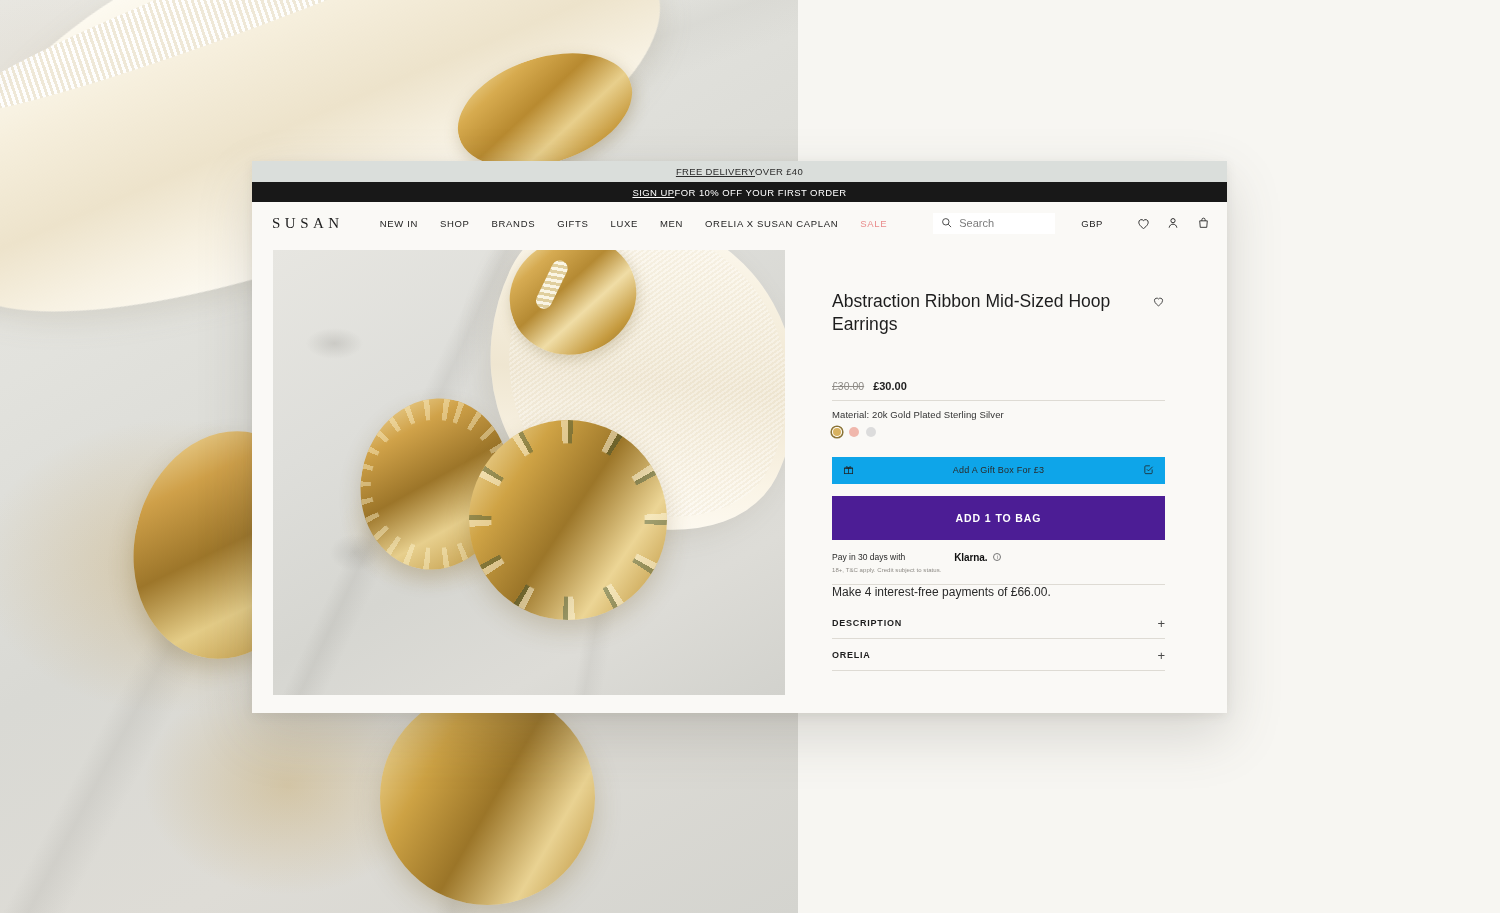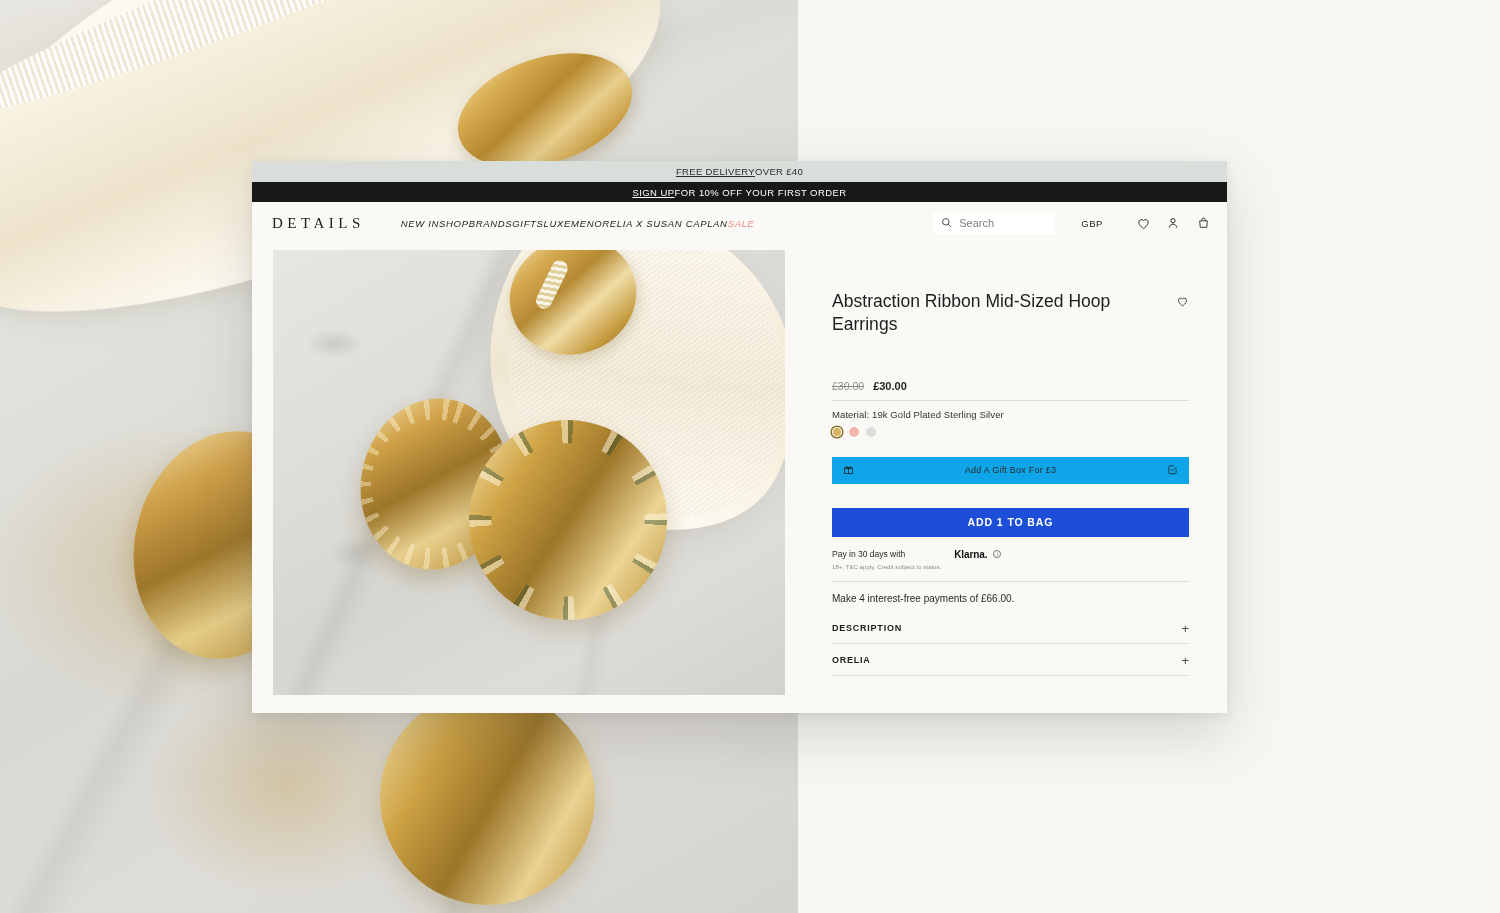--- a/index.html
+++ b/index.html
@@ -100,21 +100,21 @@
     height: 42px; background: #faf9f6;
     display: flex; align-items: center;
     padding: 0 16px 0 18px;
     position: relative;
   }
   .logo {
     font-family: "Liberation Serif", serif;
     font-size: 15px; letter-spacing: .30em; color: #1d1d1d;
     padding-left: 2px;
   }
-  .nav { display: flex; align-items: center; margin-left: 36px; font-style: italic; }
+  .nav { display: flex; align-items: center; gap: 22px; margin-left: 36px; }
   .nav-item {
     font-size: 9.5px; letter-spacing: .07em; color: #1d1d1d;
     white-space: nowrap; cursor: pointer;
   }
   .nav-item.sale { color: #e98c8c; }
   .header-right { margin-left: auto; display: flex; align-items: center; gap: 0; }
   .search-box {
     width: 122px; height: 21px; background: #ffffff;
     display: flex; align-items: center; gap: 7px; padding: 0 8px;
   }
@@ -194,21 +194,21 @@
     box-shadow: 0 10px 24px rgba(120,95,40,.24);
   }
   .pp-ring-main::after {
     content: ""; position: absolute; inset: -16px; border-radius: 50%;
     background: repeating-conic-gradient(from 12deg, rgba(255,250,228,0) 0deg 14deg, rgba(255,250,228,.50) 14deg 18deg, rgba(20,60,45,.35) 18deg 21deg, rgba(255,250,228,0) 21deg 30deg);
     -webkit-mask: radial-gradient(circle, transparent 54%, #000 55%, #000 100%);
             mask: radial-gradient(circle, transparent 54%, #000 55%, #000 100%);
   }
 
   
-  .details { width: 100%; padding: 46px 38px 0 68px; }
+  .details { width: 100%; padding: 46px 62px 0 68px; }
   .title-row { display: flex; align-items: flex-start; gap: 10px; }
   .title {
     font-size: 17.5px; line-height: 1.30; color: #1d1d1d;
     font-weight: 400; letter-spacing: .002em; max-width: 280px;
   }
   .wish-btn { margin-left: auto; margin-top: 4px; cursor: pointer; }
 
   .price-row { display: flex; align-items: baseline; gap: 9px; margin-top: 44px; }
   .price-old { font-size: 10.5px; color: #8e8b86; text-decoration: line-through; }
   .price-now { font-size: 11px; color: #1d1d1d; font-weight: 700; }
@@ -220,39 +220,39 @@
   .swatch.sel { box-shadow: 0 0 0 1px #fff inset, 0 0 0 1.6px #8a7438; }
 
   .giftbox {
     margin-top: 20px; height: 27px; background: #0ea5e9;
     display: flex; align-items: center; padding: 0 11px;
     cursor: pointer;
   }
   .giftbox-label { flex: 1; text-align: center; font-size: 9px; color: #2a2a2a; letter-spacing: .025em; }
 
   .addbag {
-    margin-top: 24px; height: 29px; background: #1d4ed8; color: #fff;
+    margin-top: 12px; height: 44px; background: #4c1d95; color: #fff;
     display: flex; align-items: center; justify-content: center;
     font-size: 10.5px; font-weight: 700; letter-spacing: .085em;
     border: 0; width: 100%; cursor: pointer;
     font-family: "Liberation Sans", sans-serif;
   }
 
   .klarna-row { display: flex; align-items: center; gap: 6px; margin-top: 12px; }
   .klarna-text { font-size: 8.5px; color: #2a2a2a; }
   .klarna-logo {
     font-size: 10px; font-weight: 700; color: #111; letter-spacing: -.01em; margin-left: 43px;
   }
   .info-circle {
     width: 8px; height: 8px; border: 1px solid #777; border-radius: 50%;
     font-size: 6px; line-height: 6px; text-align: center; color: #777; cursor: pointer;
   }
   .klarna-fine { font-size: 6px; color: #8d8a85; margin-top: 4px; letter-spacing: .01em; }
   .rule2 { height: 1px; background: #dedbd4; margin-top: 11px; }
-  .payments { font-size: 10px; color: #2a2a2a; margin-top: 11px; }
+  .payments { font-size: 12px; color: #2a2a2a; }
 
   .acc { margin-top: 18px; }
   .acc-row {
     display: flex; align-items: center; justify-content: space-between;
     padding: 0 0 8px; cursor: pointer;
   }
   .acc-label { font-size: 9px; font-weight: 700; letter-spacing: .085em; color: #1d1d1d; }
   .acc-plus { font-size: 13px; color: #4a4a4a; line-height: 1; }
   .acc-rule { height: 1px; background: #dedbd4; }
   .acc-row2 { padding-top: 10px; }
@@ -279,21 +279,21 @@
   <div class="promo-top">
     <span style="text-decoration:underline">FREE DELIVERY</span>
       <span> OVER £40</span>
   </div>
   <div class="promo-dark">
     <span style="text-decoration:underline">SIGN UP</span>
       <span> FOR 10% OFF YOUR FIRST ORDER</span>
   </div>
 
   <div class="header">
-    <div class="logo">DETAILS</div>
+    <div class="logo">SUSAN</div>
 
     <nav class="nav">
       <span class="nav-item">NEW IN</span>
       <span class="nav-item">SHOP</span>
       <span class="nav-item">BRANDS</span>
       <span class="nav-item">GIFTS</span>
       <span class="nav-item">LUXE</span>
       <span class="nav-item">MEN</span>
       <span class="nav-item">ORELIA X SUSAN CAPLAN</span>
       <span class="nav-item sale">SALE</span>
@@ -358,21 +358,21 @@
             </svg>
           </span>
         </div>
 
         <div class="price-row">
           <span class="price-old">£30.00</span>
           <span class="price-now">£30.00</span>
         </div>
         <div class="rule"></div>
 
-        <div class="material">Material: 19k Gold Plated Sterling Silver</div>
+        <div class="material">Material: 20k Gold Plated Sterling Silver</div>
 
         <div class="swatches">
           <span class="swatch sel" style="background:#d8b25f"></span>
           <span class="swatch" style="background:#f0b7ac"></span>
           <span class="swatch" style="background:#dcdcdc"></span>
         </div>
 
         <div class="giftbox">
           <span>
             <svg width="11" height="11" viewBox="0 0 24 24" fill="none" stroke="#222" stroke-width="1.7">

